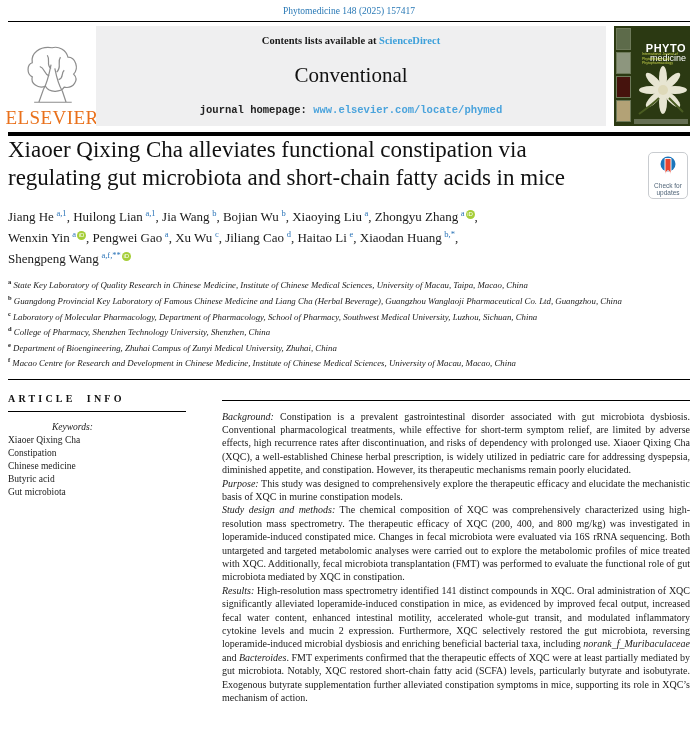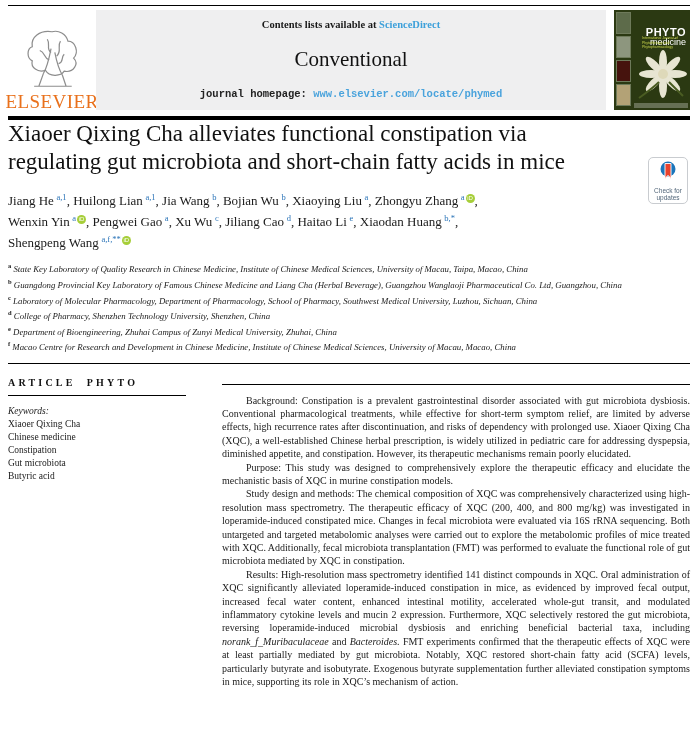--- a/index.html
+++ b/index.html
@@ -54,31 +54,32 @@
   .affils sup{font-style:normal;font-weight:bold;font-size:6.5px;}
 
   .midrule{border-top:1px solid #000;margin-top:9px;}
 
   
   .info-abstract{display:flex;margin-top:13px;}
   .info-col{width:178px;flex:0 0 178px;}
   .abs-col{flex:1;margin-left:36px;}
   .col-heading{font-size:10px;font-weight:bold;letter-spacing:0.32em;word-spacing:0.55em;color:#111;}
   .heading-rule{border-top:1px solid #000;margin-top:7px;margin-bottom:9px;}
-  .keywords-label{font-style:italic;font-size:9.5px;line-height:13px;}
+  .keywords-label{font-style:italic;font-size:9.5px;line-height:13px;margin-left:44px;}
   .keyword{font-size:9.5px;line-height:13px;}
   .abs-para{font-size:10px;line-height:13.4px;text-align:justify;}
-  .abs-label{margin-left:24px;}
+  .abs-label{font-style:italic;}
   .seg-italic{font-style:italic;}
 </style>
 </head>
 <body>
 
 <div class="page">
 
+  <div class="citation">Phytomedicine 148 (2025) 157417</div>
 
   <div class="toprule"></div>
 
   <div class="header-row">
     <div class="logo-col">
       <span>
         <svg width="60" height="62" viewBox="0 0 62 66">
           <g fill="none" stroke="#8d8d8d" stroke-width="1.3">
             <path d="M31 4 C18 2 8 10 10 20 C4 22 4 32 10 35 C8 42 16 48 24 45 C28 52 40 52 44 46 C54 48 60 38 54 32 C60 26 56 14 48 14 C46 6 38 2 31 4 Z"></path>
             <path d="M26 12 C30 18 24 22 30 26 M40 14 C36 20 42 24 36 30 M18 24 C24 26 22 32 28 34 M44 28 C40 32 44 36 38 38"></path>
@@ -156,29 +157,29 @@
       <div><sup>c</sup><span> Laboratory of Molecular Pharmacology, Department of Pharmacology, School of Pharmacy, Southwest Medical University, Luzhou, Sichuan, China</span></div>
       <div><sup>d</sup><span> College of Pharmacy, Shenzhen Technology University, Shenzhen, China</span></div>
       <div><sup>e</sup><span> Department of Bioengineering, Zhuhai Campus of Zunyi Medical University, Zhuhai, China</span></div>
       <div><sup>f</sup><span> Macao Centre for Research and Development in Chinese Medicine, Institute of Chinese Medical Sciences, University of Macau, Macao, China</span></div>
     </div>
 
   <div class="midrule"></div>
 
   <div class="info-abstract">
     <div class="info-col">
-      <div class="col-heading">ARTICLE PHYTO</div>
+      <div class="col-heading">ARTICLE INFO</div>
       <div class="heading-rule"></div>
       <div class="keywords-label">Keywords:</div>
       <div>
           <div class="keyword">Xiaoer Qixing Cha</div>
+          <div class="keyword">Constipation</div>
           <div class="keyword">Chinese medicine</div>
-          <div class="keyword">Constipation</div>
+          <div class="keyword">Butyric acid</div>
           <div class="keyword">Gut microbiota</div>
-          <div class="keyword">Butyric acid</div>
         </div>
     </div>
     <div class="abs-col">
       <div class="heading-rule"></div>
       <div>
           <div class="abs-para"><span class="abs-label">Background:</span> <span>Constipation is a prevalent gastrointestinal disorder associated with gut microbiota dysbiosis. Conventional pharmacological treatments, while effective for short-term symptom relief, are limited by adverse effects, high recurrence rates after discontinuation, and risks of dependency with prolonged use. Xiaoer Qixing Cha (XQC), a well-established Chinese herbal prescription, is widely utilized in pediatric care for addressing dyspepsia, diminished appetite, and constipation. However, its therapeutic mechanisms remain poorly elucidated.</span></div>
           <div class="abs-para"><span class="abs-label">Purpose:</span> <span>This study was designed to comprehensively explore the therapeutic efficacy and elucidate the mechanistic basis of XQC in murine constipation models.</span></div>
           <div class="abs-para"><span class="abs-label">Study design and methods:</span> <span>The chemical composition of XQC was comprehensively characterized using high-resolution mass spectrometry. The therapeutic efficacy of XQC (200, 400, and 800 mg/kg) was investigated in loperamide-induced constipated mice. Changes in fecal microbiota were evaluated via 16S rRNA sequencing. Both untargeted and targeted metabolomic analyses were carried out to explore the metabolomic profiles of mice treated with XQC. Additionally, fecal microbiota transplantation (FMT) was performed to evaluate the functional role of gut microbiota mediated by XQC in constipation.</span></div>
           <div class="abs-para"><span class="abs-label">Results:</span> <span>High-resolution mass spectrometry identified 141 distinct compounds in XQC. Oral administration of XQC significantly alleviated loperamide-induced constipation in mice, as evidenced by improved fecal output, increased fecal water content, enhanced intestinal motility, accelerated whole-gut transit, and modulated inflammatory cytokine levels and mucin 2 expression. Furthermore, XQC selectively restored the gut microbiota, reversing loperamide-induced microbial dysbiosis and enriching beneficial bacterial taxa, including </span><span class="seg-italic">norank_f_Muribaculaceae</span><span> and </span><span class="seg-italic">Bacteroides</span><span>. FMT experiments confirmed that the therapeutic effects of XQC were at least partially mediated by gut microbiota. Notably, XQC restored short-chain fatty acid (SCFA) levels, particularly butyrate and isobutyrate. Exogenous butyrate supplementation further alleviated constipation symptoms in mice, supporting its role in XQC’s mechanism of action.</span></div>
         </div>

